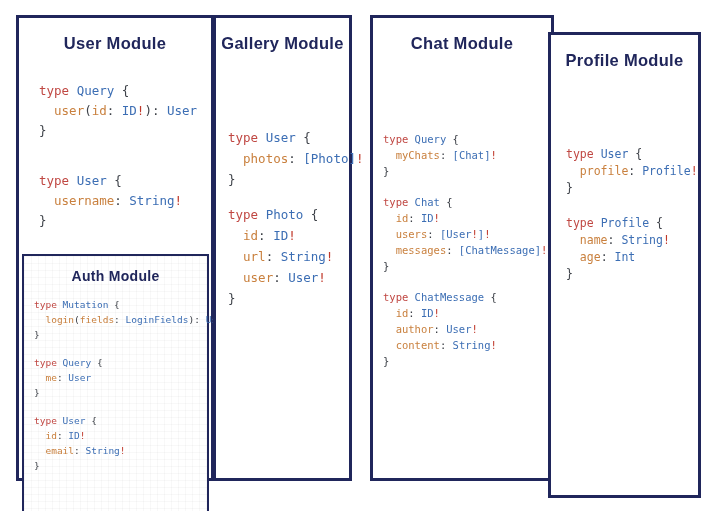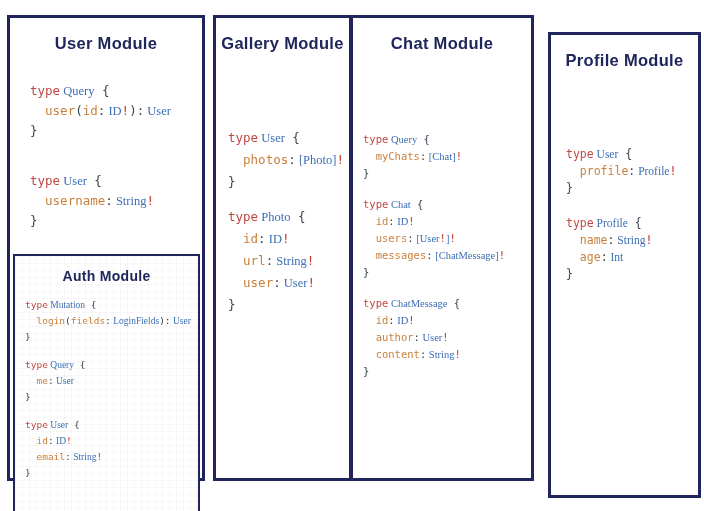--- a/index.html
+++ b/index.html
@@ -9,23 +9,23 @@
     background:var(--background,#fff);
     overflow:hidden;
     font-family:"Liberation Sans",sans-serif;
   }
   .panel{
     position:absolute;
     box-sizing:border-box;
     background:#ffffff;
     border:3px solid var(--panel-border,#20265b);
   }
-  .panel-user   {left:7px;  top:15px;  width:198px; height:466px;}
+  .panel-user   {left:16px;  top:15px;  width:198px; height:466px;}
   .panel-gallery{left:213px;top:15px;  width:139px; height:466px;}
-  .panel-chat   {left:350px;top:15px;  width:184px; height:466px;}
+  .panel-chat   {left:370px;top:15px;  width:184px; height:466px;}
   .panel-profile{left:548px;top:32px;  width:153px; height:466px;}
   .panel-auth{
     left:3px; top:236px; width:187px; height:280px;
     border-width:2px;
     background-image:
       linear-gradient(rgba(0,0,0,0.028) 1px, transparent 1px),
       linear-gradient(90deg, rgba(0,0,0,0.028) 1px, transparent 1px);
     background-size:7px 7px;
   }
   .title{
@@ -48,21 +48,21 @@
   .code-user    .block{margin-bottom:30px;}
   .code-auth   {margin:13px 0 0 10px; font-size:9.5px;  line-height:15px;}
   .code-auth    .block{margin-bottom:13px;}
   .code-gallery{margin:74px 0 0 12px; font-size:12.5px; line-height:21px;}
   .code-gallery .block{margin-bottom:14px;}
   .code-chat   {margin:78px 0 0 10px; font-size:10.5px; line-height:16px;}
   .code-chat    .block{margin-bottom:15px;}
   .code-profile{margin:76px 0 0 15px; font-size:11.5px; line-height:17px;}
   .code-profile .block{margin-bottom:18px;}
   .tk-k{color:var(--keyword,#c04843);}
-  .tk-t{color:var(--type-name,#3c6eb4);font-family:Liberation Serif, serif;}
+  .tk-t{color:var(--type-name,#3c6eb4);}
   .tk-f{color:var(--field-name,#c9803e);}
   .tk-p{color:var(--punctuation,#3d4148);}
   .tk-b{color:var(--bang,#c0392b);}
 </style>
 </head>
 <body>
 
 <div class="canvas">
 
   <section class="panel panel-user">

